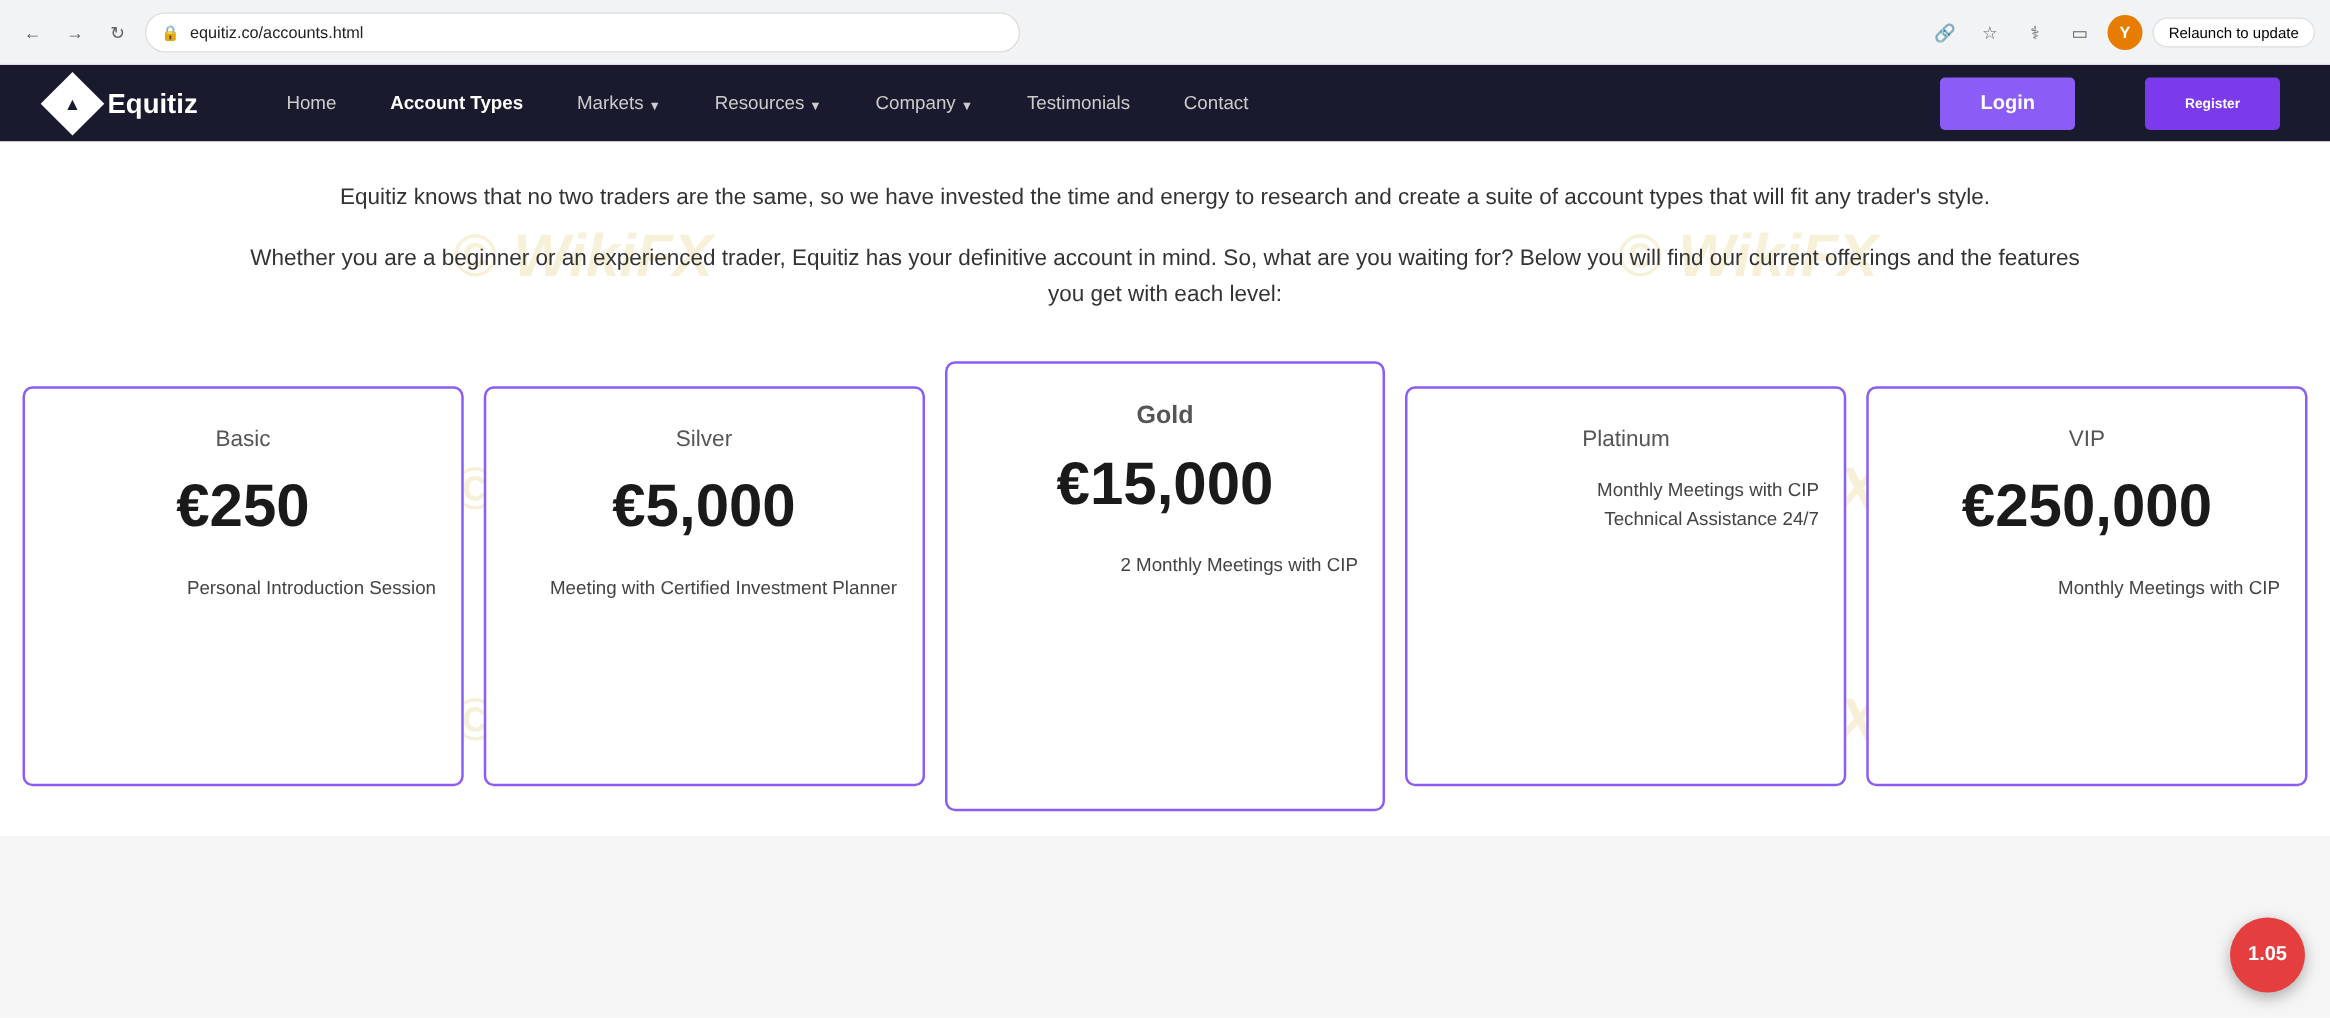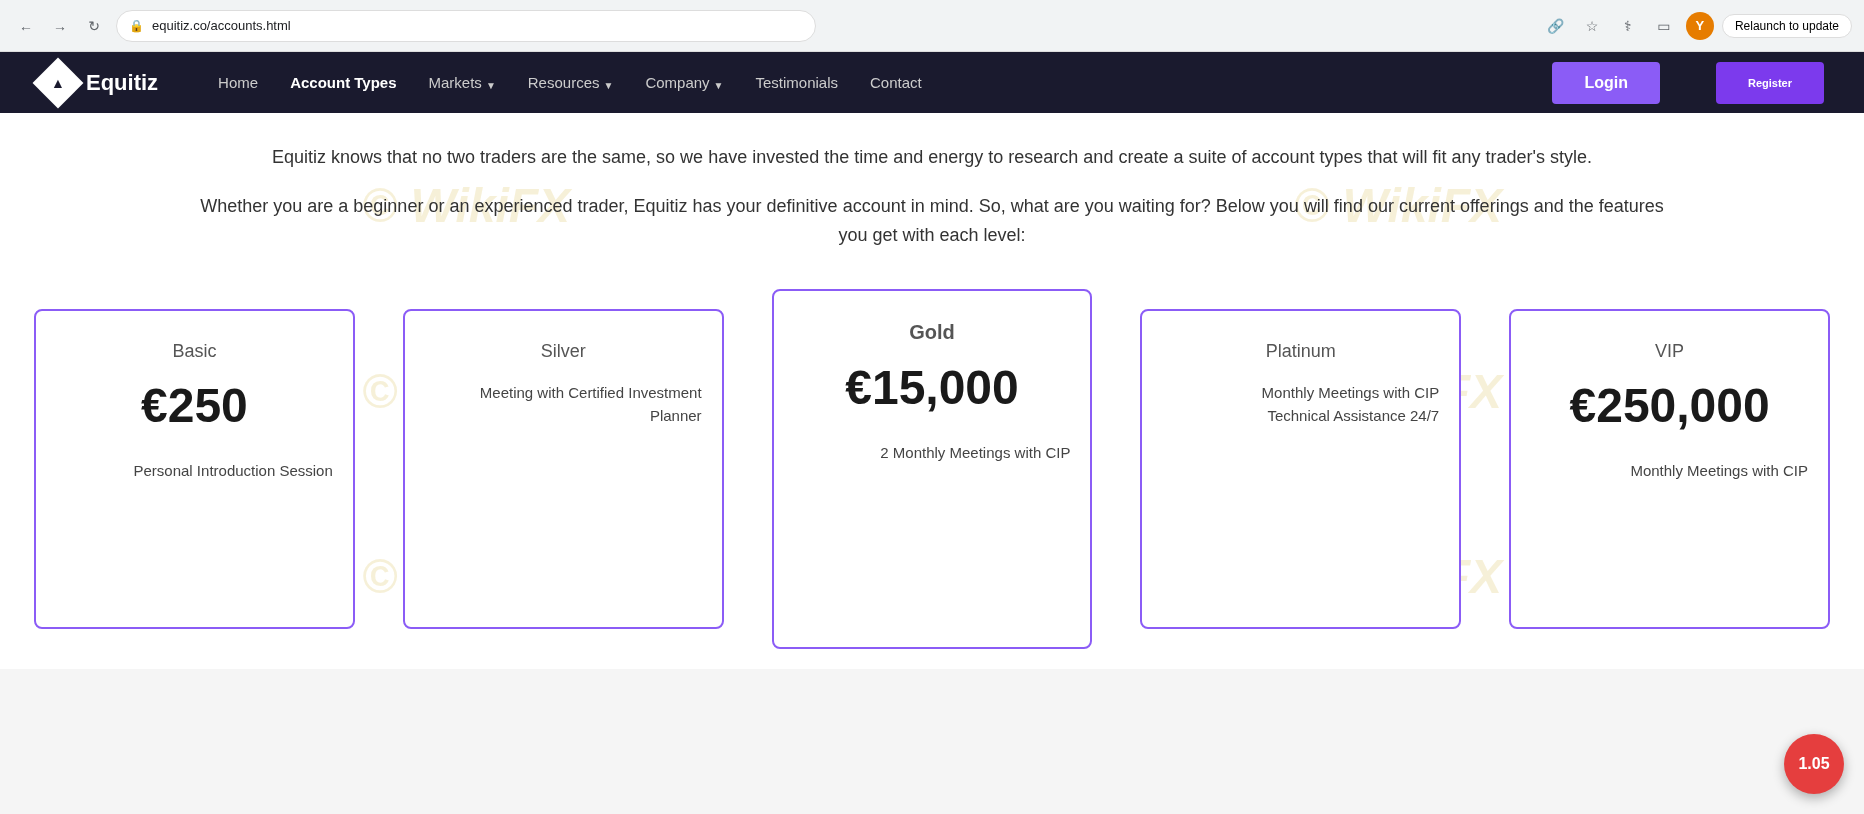--- a/index.html
+++ b/index.html
@@ -112,20 +112,21 @@
       display: flex;
       align-items: center;
       gap: 32px;
       margin-left: 60px;
     }
     .nav-link {
       color: #ccc;
       text-decoration: none;
       font-size: 15px;
       cursor: pointer;
+      margin-left: 11px;
     }
     .nav-link.active {
       color: white;
       font-weight: bold;
     }
     .nav-link-dropdown {
       display: flex;
       align-items: flex-end;
       gap: 4px;
     }
@@ -211,21 +212,21 @@
       z-index: 2;
       align-items: flex-start;
     }
 
     .account-card {
       flex: 1;
       border: 2px solid #8b5cf6;
       border-radius: 8px;
       padding: 30px 20px;
       background: white;
-      margin: 0 24px;
+      margin: 0 8px;
       min-height: 320px;
       position: relative;
     }
     .account-card.featured {
       margin-top: -20px;
       min-height: 360px;
     }
     .card-tier {
       font-size: 18px;
       color: #555;
@@ -349,20 +350,21 @@
   <div class="cards-section">
 
     <div class="account-card">
       <div class="card-tier">Basic</div>
       <div class="card-price">€250</div>
       <div class="card-feature">Personal Introduction Session</div>
     </div>
 
     <div class="account-card">
       <div class="card-tier">Silver</div>
+      <div class="card-price">€5,000</div>
       <div class="card-feature">Meeting with Certified Investment Planner</div>
     </div>
 
     <div class="account-card featured">
       <div class="card-tier">Gold</div>
       <div class="card-price">€15,000</div>
       <div class="card-feature">2 Monthly Meetings with CIP</div>
     </div>
 
     <div class="account-card">

